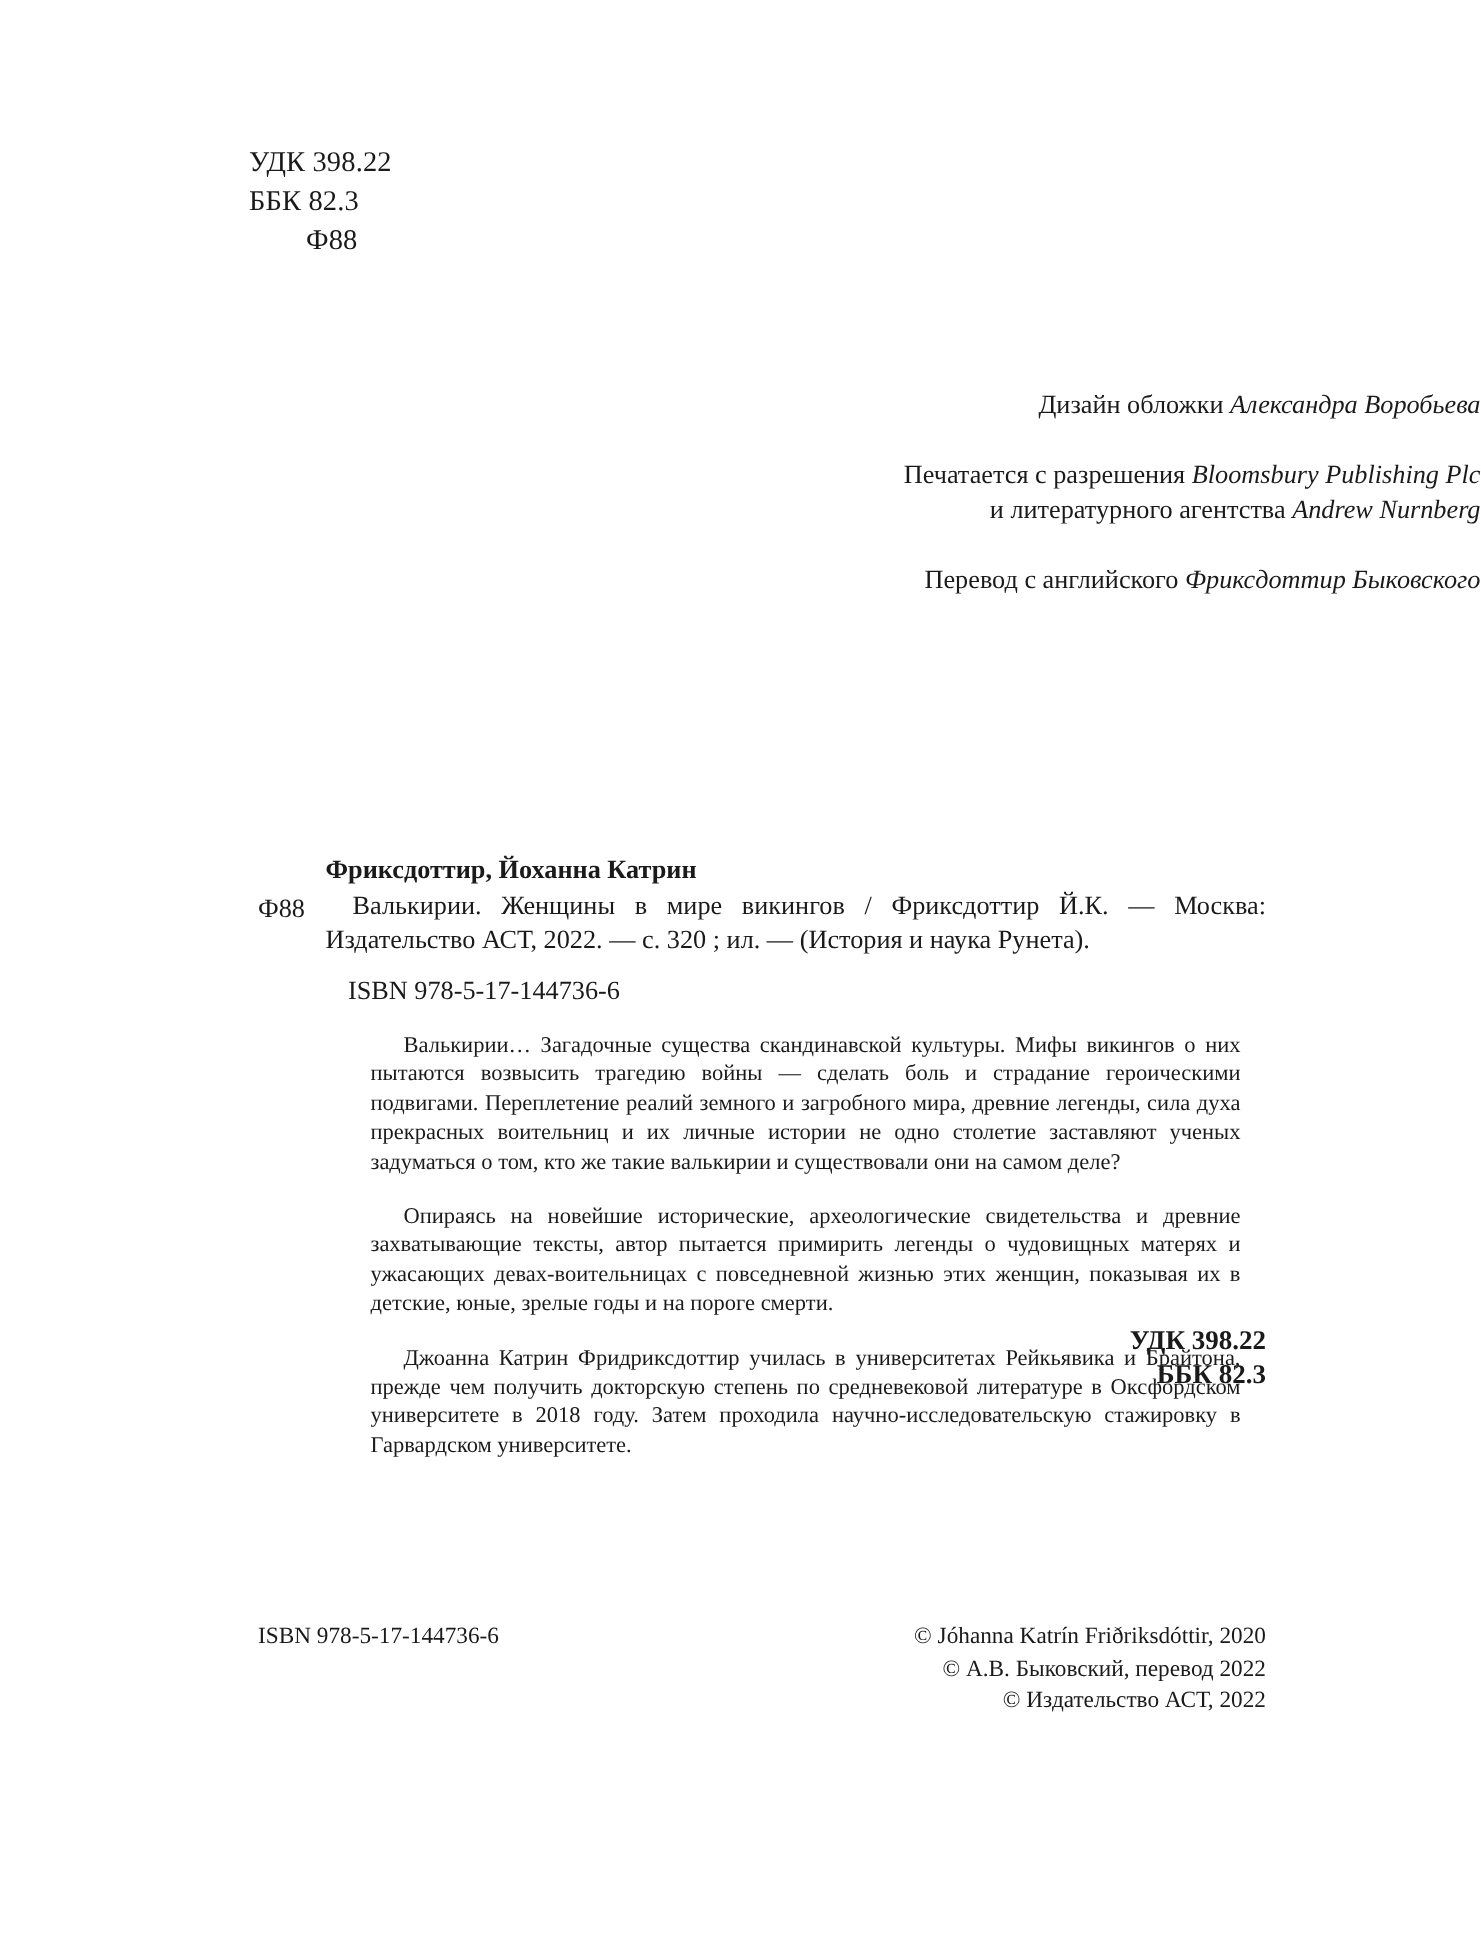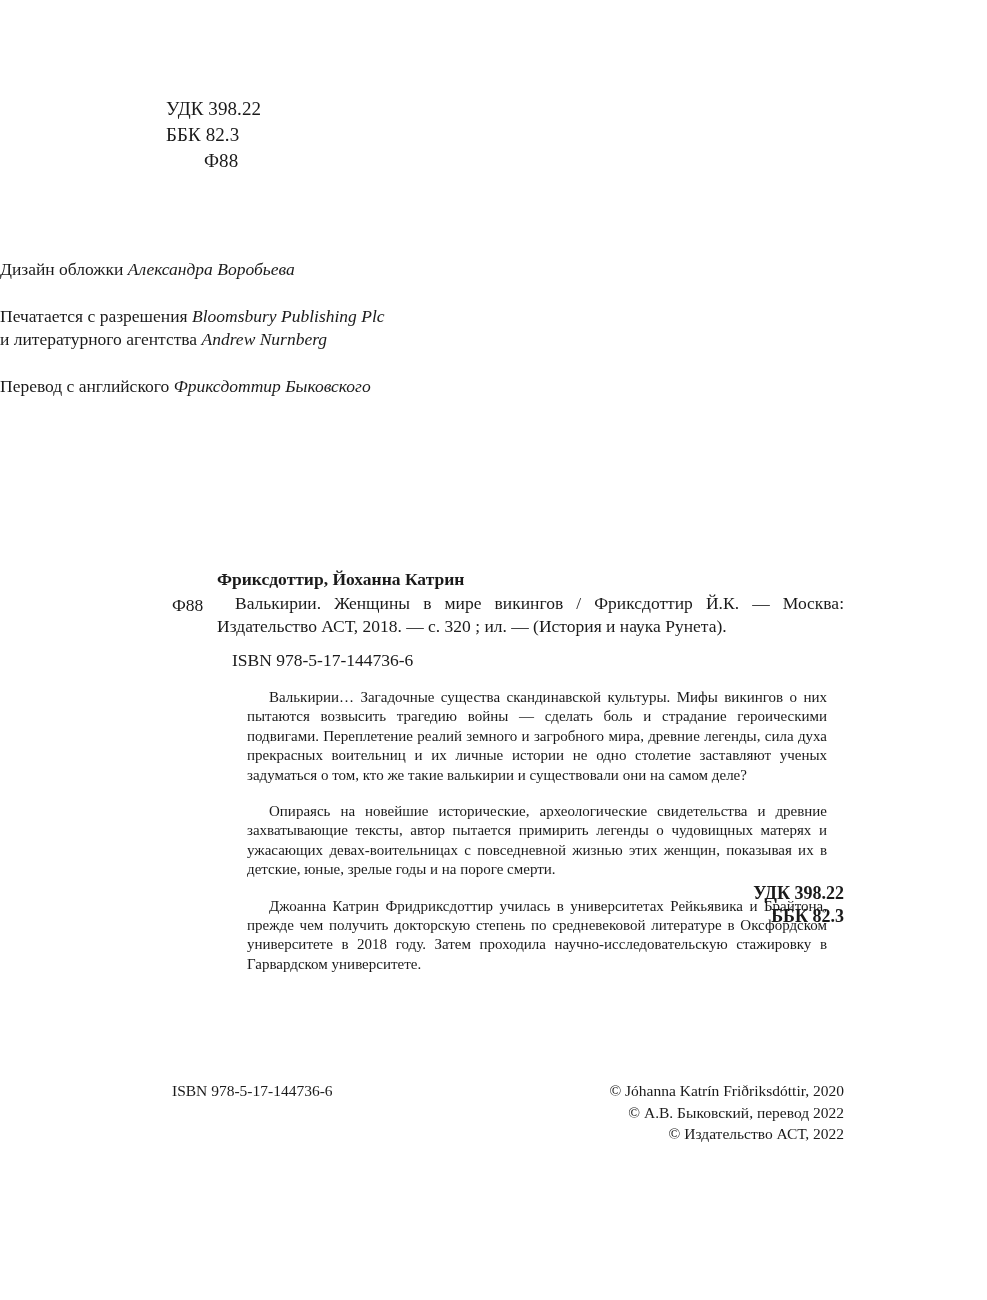--- a/index.html
+++ b/index.html
@@ -33,21 +33,21 @@
   }
   .udk-top .code-line { white-space: nowrap; }
   .udk-top .code-line.indent { padding-left: 38px; }
 
   
   .credits {
     position: absolute;
     left: 0;
     right: 0;
     top: 258px;
-    text-align: left;
+    text-align: right;
     font-size: 17.5px;
     line-height: 23px;
   }
   .credits .credit-block { margin-bottom: 24px; }
   .credits .credit-block:last-child { margin-bottom: 0; }
   .credits .it { font-style: italic; }
 
   
   .biblio {
     position: absolute;
@@ -155,21 +155,21 @@
     </div>
 
   </div>
 
   <div class="biblio">
 
     <div class="biblio-heading">Фриксдоттир, Йоханна Катрин</div>
 
     <div class="biblio-desc-wrap">
       <span class="shelf-mark">Ф88</span>
-      <div class="biblio-desc">Валькирии. Женщины в мире викингов / Фриксдоттир Й.К. — Москва: Издательство АСТ, 2018. — с. 320 ; ил. — (История и наука Рунета).</div>
+      <div class="biblio-desc">Валькирии. Женщины в мире викингов / Фриксдоттир Й.К. — Москва: Издательство АСТ, 2022. — с. 320 ; ил. — (История и наука Рунета).</div>
     </div>
 
     <div class="isbn-line">ISBN 978-5-17-144736-6</div>
 
     <div class="annotation">
       <p>Валькирии… Загадочные существа скандинавской культуры. Мифы викингов о них пытаются возвысить трагедию войны — сделать боль и страдание героическими подвигами. Переплетение реалий земного и загробного мира, древние легенды, сила духа прекрасных воительниц и их личные истории не одно столетие заставляют ученых задуматься о том, кто же такие валькирии и существовали они на самом деле?</p>
       <p>Опираясь на новейшие исторические, археологические свидетельства и древние захватывающие тексты, автор пытается примирить легенды о чудовищных матерях и ужасающих девах-воительницах с повседневной жизнью  этих женщин, показывая их в детские, юные, зрелые годы и на пороге смерти.</p>
       <p>Джоанна Катрин Фридриксдоттир училась в университетах Рейкьявика и Брайтона, прежде чем получить докторскую степень по средневековой литературе в Оксфордском университете в 2018 году. Затем  проходила научно-исследовательскую стажировку в Гарвардском университете.</p>
     </div>
 

